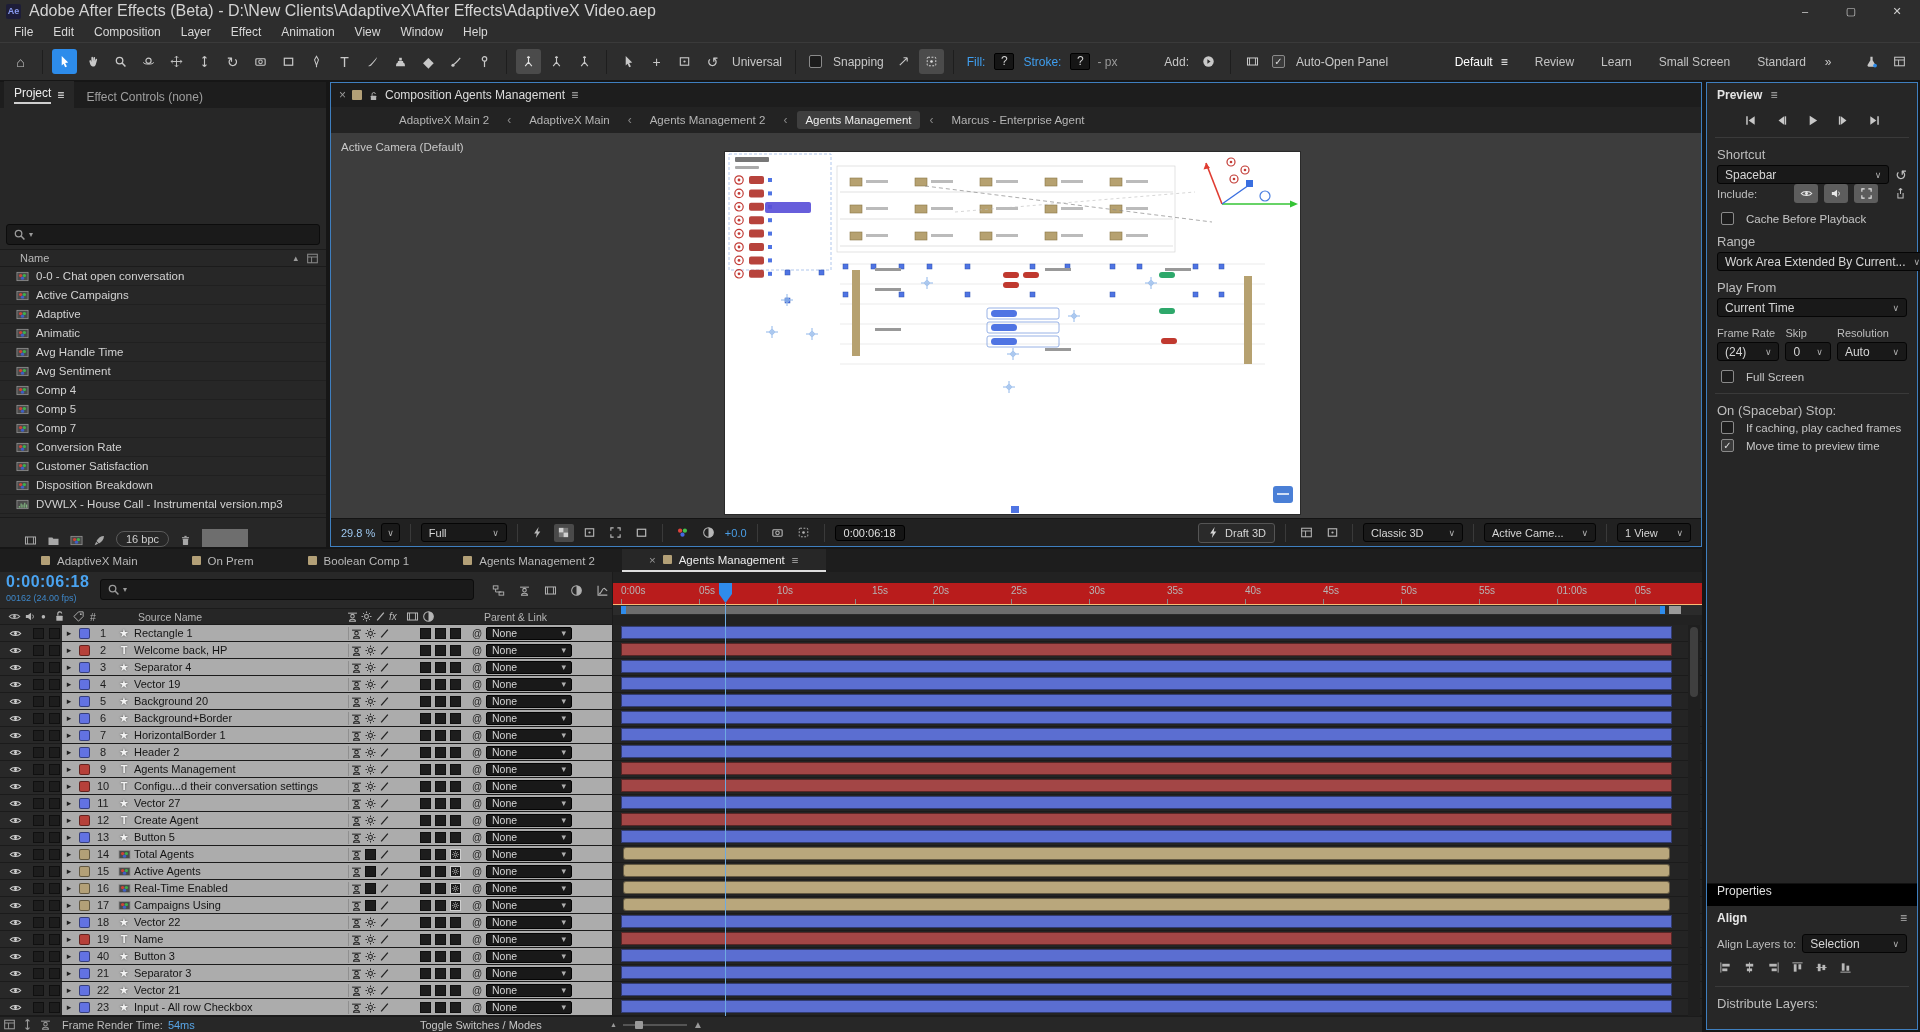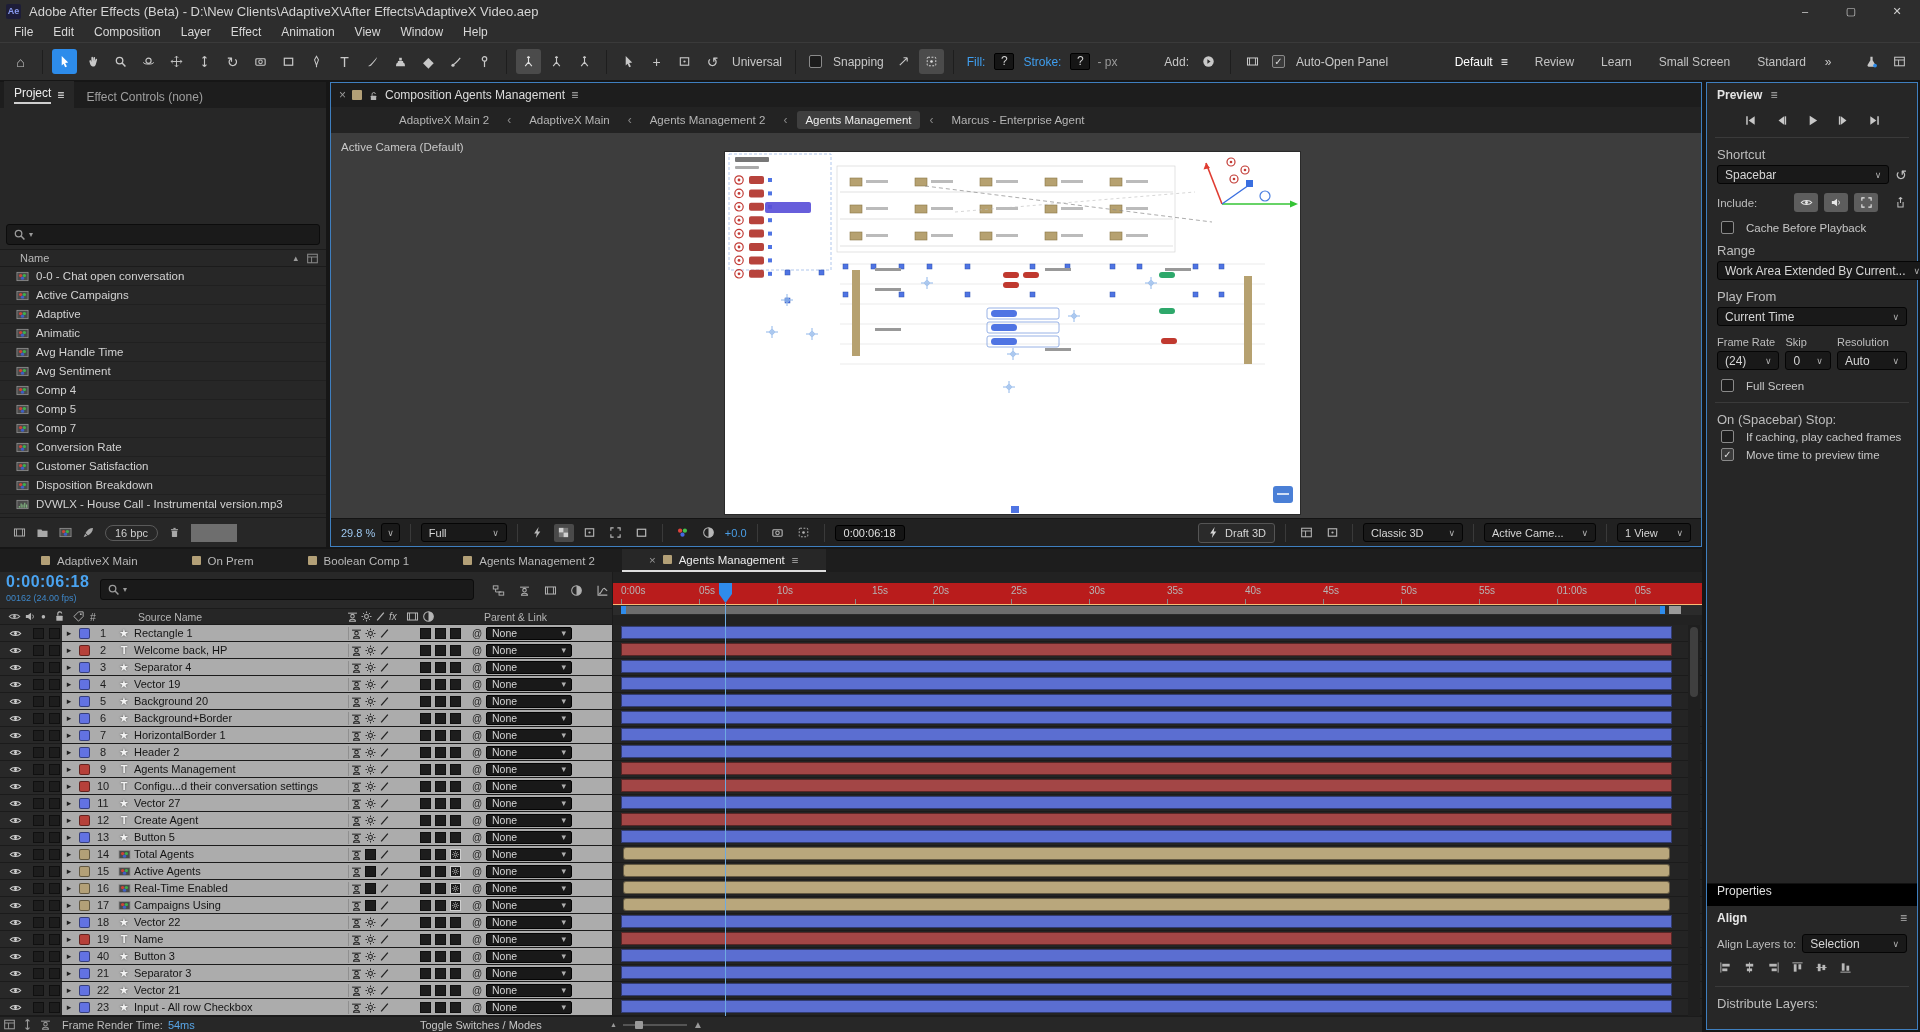--- a/index.html
+++ b/index.html
@@ -2,21 +2,21 @@
 <html><head>
 <meta charset="utf-8">
 <style>
 *{margin:0;padding:0;box-sizing:border-box;}
 html,body{width:1920px;height:1032px;overflow:hidden;}
 body{background:#161616;font-family:"Liberation Sans",sans-serif;font-size:12px;color:#cdcdcd;position:relative;}
 
 
 #titlebar{position:absolute;top:0;left:0;width:1920px;height:22px;background:#2d2d2d;display:flex;align-items:center;gap:8px;padding-left:6px;}
 .ae-badge{width:15px;height:15px;background:#1d1d38;color:#8a9cf0;font-size:9px;font-weight:bold;display:flex;align-items:center;justify-content:center;border-radius:2px;flex:0 0 auto;}
-#titlebar .title{font-size:13px;color:#d4d4d4;white-space:nowrap;}
+#titlebar .title{font-size:16px;color:#d4d4d4;white-space:nowrap;}
 .wincontrols{margin-left:auto;display:flex;height:22px;}
 .wincontrols span{width:46px;text-align:center;line-height:22px;font-size:11px;color:#cfcfcf;}
 #menubar{position:absolute;top:22px;left:0;width:1920px;height:20px;background:#2d2d2d;display:flex;align-items:center;padding-left:4px;}
 .menu-item{padding:0 10px;font-size:12px;color:#d8d8d8;}
 #toolbar{position:absolute;top:42px;left:0;width:1920px;height:38px;background:#2d2d2d;border-top:1px solid #3a3a3a;display:flex;align-items:center;padding:0 8px;gap:3px;}
 .tool{width:25px;height:25px;display:flex;align-items:center;justify-content:center;color:#c8c8c8;border-radius:3px;font-size:14px;flex:0 0 auto;}
 .tool.active-blue{background:#2d8ceb;color:#fff;}
 .tool.active-gray{background:#4b4b4b;color:#e2e2e2;}
 .tb-sep{width:1px;height:24px;background:#1e1e1e;margin:0 6px;flex:0 0 auto;}
 .tb-label{color:#c8c8c8;padding:0 4px;white-space:nowrap;}
@@ -35,21 +35,21 @@
 .ptab{padding:5px 10px 4px;font-size:12px;color:#9f9f9f;display:flex;gap:6px;align-items:center;}
 .ptab.active{background:#272727;color:#ededed;}
 .ptab.active .ptab-label{border-bottom:2px solid #cfcfcf;padding-bottom:2px;}
 #project-blank{height:110px;}
 .searchbox{margin:6px 6px 4px;background:#1a1a1a;border:1px solid #0c0c0c;border-radius:3px;height:21px;display:flex;align-items:center;padding:0 6px;color:#9a9a9a;gap:3px;}
 #project-namehdr{height:18px;border-top:1px solid #1b1b1b;border-bottom:1px solid #1b1b1b;display:flex;align-items:center;padding-left:20px;color:#b8b8b8;font-size:11px;position:relative;}
 #project-namehdr .sort{position:absolute;right:28px;color:#9a9a9a;font-size:9px;}
 #project-namehdr .colicon{position:absolute;right:8px;}
 #project-items{overflow:hidden;}
 .proj-item{height:19px;display:flex;align-items:center;gap:7px;padding-left:16px;border-bottom:1px solid #202020;font-size:11.5px;color:#d2d2d2;white-space:nowrap;}
-#project-bottom{position:absolute;bottom:0;left:0;right:0;height:30px;background:#272727;border-top:1px solid #1b1b1b;display:flex;align-items:center;gap:10px;padding:0 13px;}
+#project-bottom{position:absolute;bottom:0;left:0;right:0;height:30px;background:#272727;border-top:1px solid #1b1b1b;display:flex;align-items:flex-end;gap:10px;padding:0 24px;}
 .pb-icon{color:#a8a8a8;display:flex;}
 .bpc-box{border:1px solid #5a5a5a;border-radius:9px;padding:1px 9px;font-size:11px;color:#cfcfcf;}
 .gray-swatch{width:46px;height:18px;background:#6e6e6e;}
 
 #comp-panel{left:330px;top:82px;width:1372px;height:465px;border:1px solid #3f7fbf;background:#272727;}
 #comp-tabrow{height:24px;background:#1d1d1d;display:flex;align-items:center;gap:6px;padding-left:8px;}
 .chip{width:10px;height:10px;background:#b3a077;border-radius:1px;flex:0 0 auto;}
 #comp-crumbs{height:26px;background:#232323;display:flex;align-items:center;gap:10px;padding-left:60px;font-size:11.5px;}
 .crumb{color:#b5b5b5;white-space:nowrap;padding:3px 8px;}
 .crumb.active{background:#3f3f3f;border-radius:3px;color:#ececec;}
@@ -883,21 +883,21 @@
       </span>
   </div>
   <div class="rp-label">Shortcut</div>
   <div class="rp-row">
     <div class="dd rp-dd">
       <span>Spacebar</span>
       <span class="chev">∨</span>
     </div>
     <span style="font-size:14px;color:#c0c0c0">↺</span>
   </div>
-  <div class="rp-row" style="margin-top:9px">
+  <div class="rp-row" style="">
     <span style="color:#bdbdbd;font-size:11.5px">Include:</span>
     <span style="flex:1"></span>
     <span class="inc-btn">
         <svg viewBox="0 0 14 14" fill="currentColor" width="13" height="13" style="display:block">
           <path d="M1.3 7C3.4 4.1 10.6 4.1 12.7 7 10.6 9.9 3.4 9.9 1.3 7z" fill="none" stroke="currentColor" stroke-width="1.1"></path>
           <circle cx="7" cy="7" r="1.6"></circle>
         </svg>
       </span>
     <span class="inc-btn">
         <svg viewBox="0 0 14 14" fill="currentColor" width="13" height="13" style="display:block">

